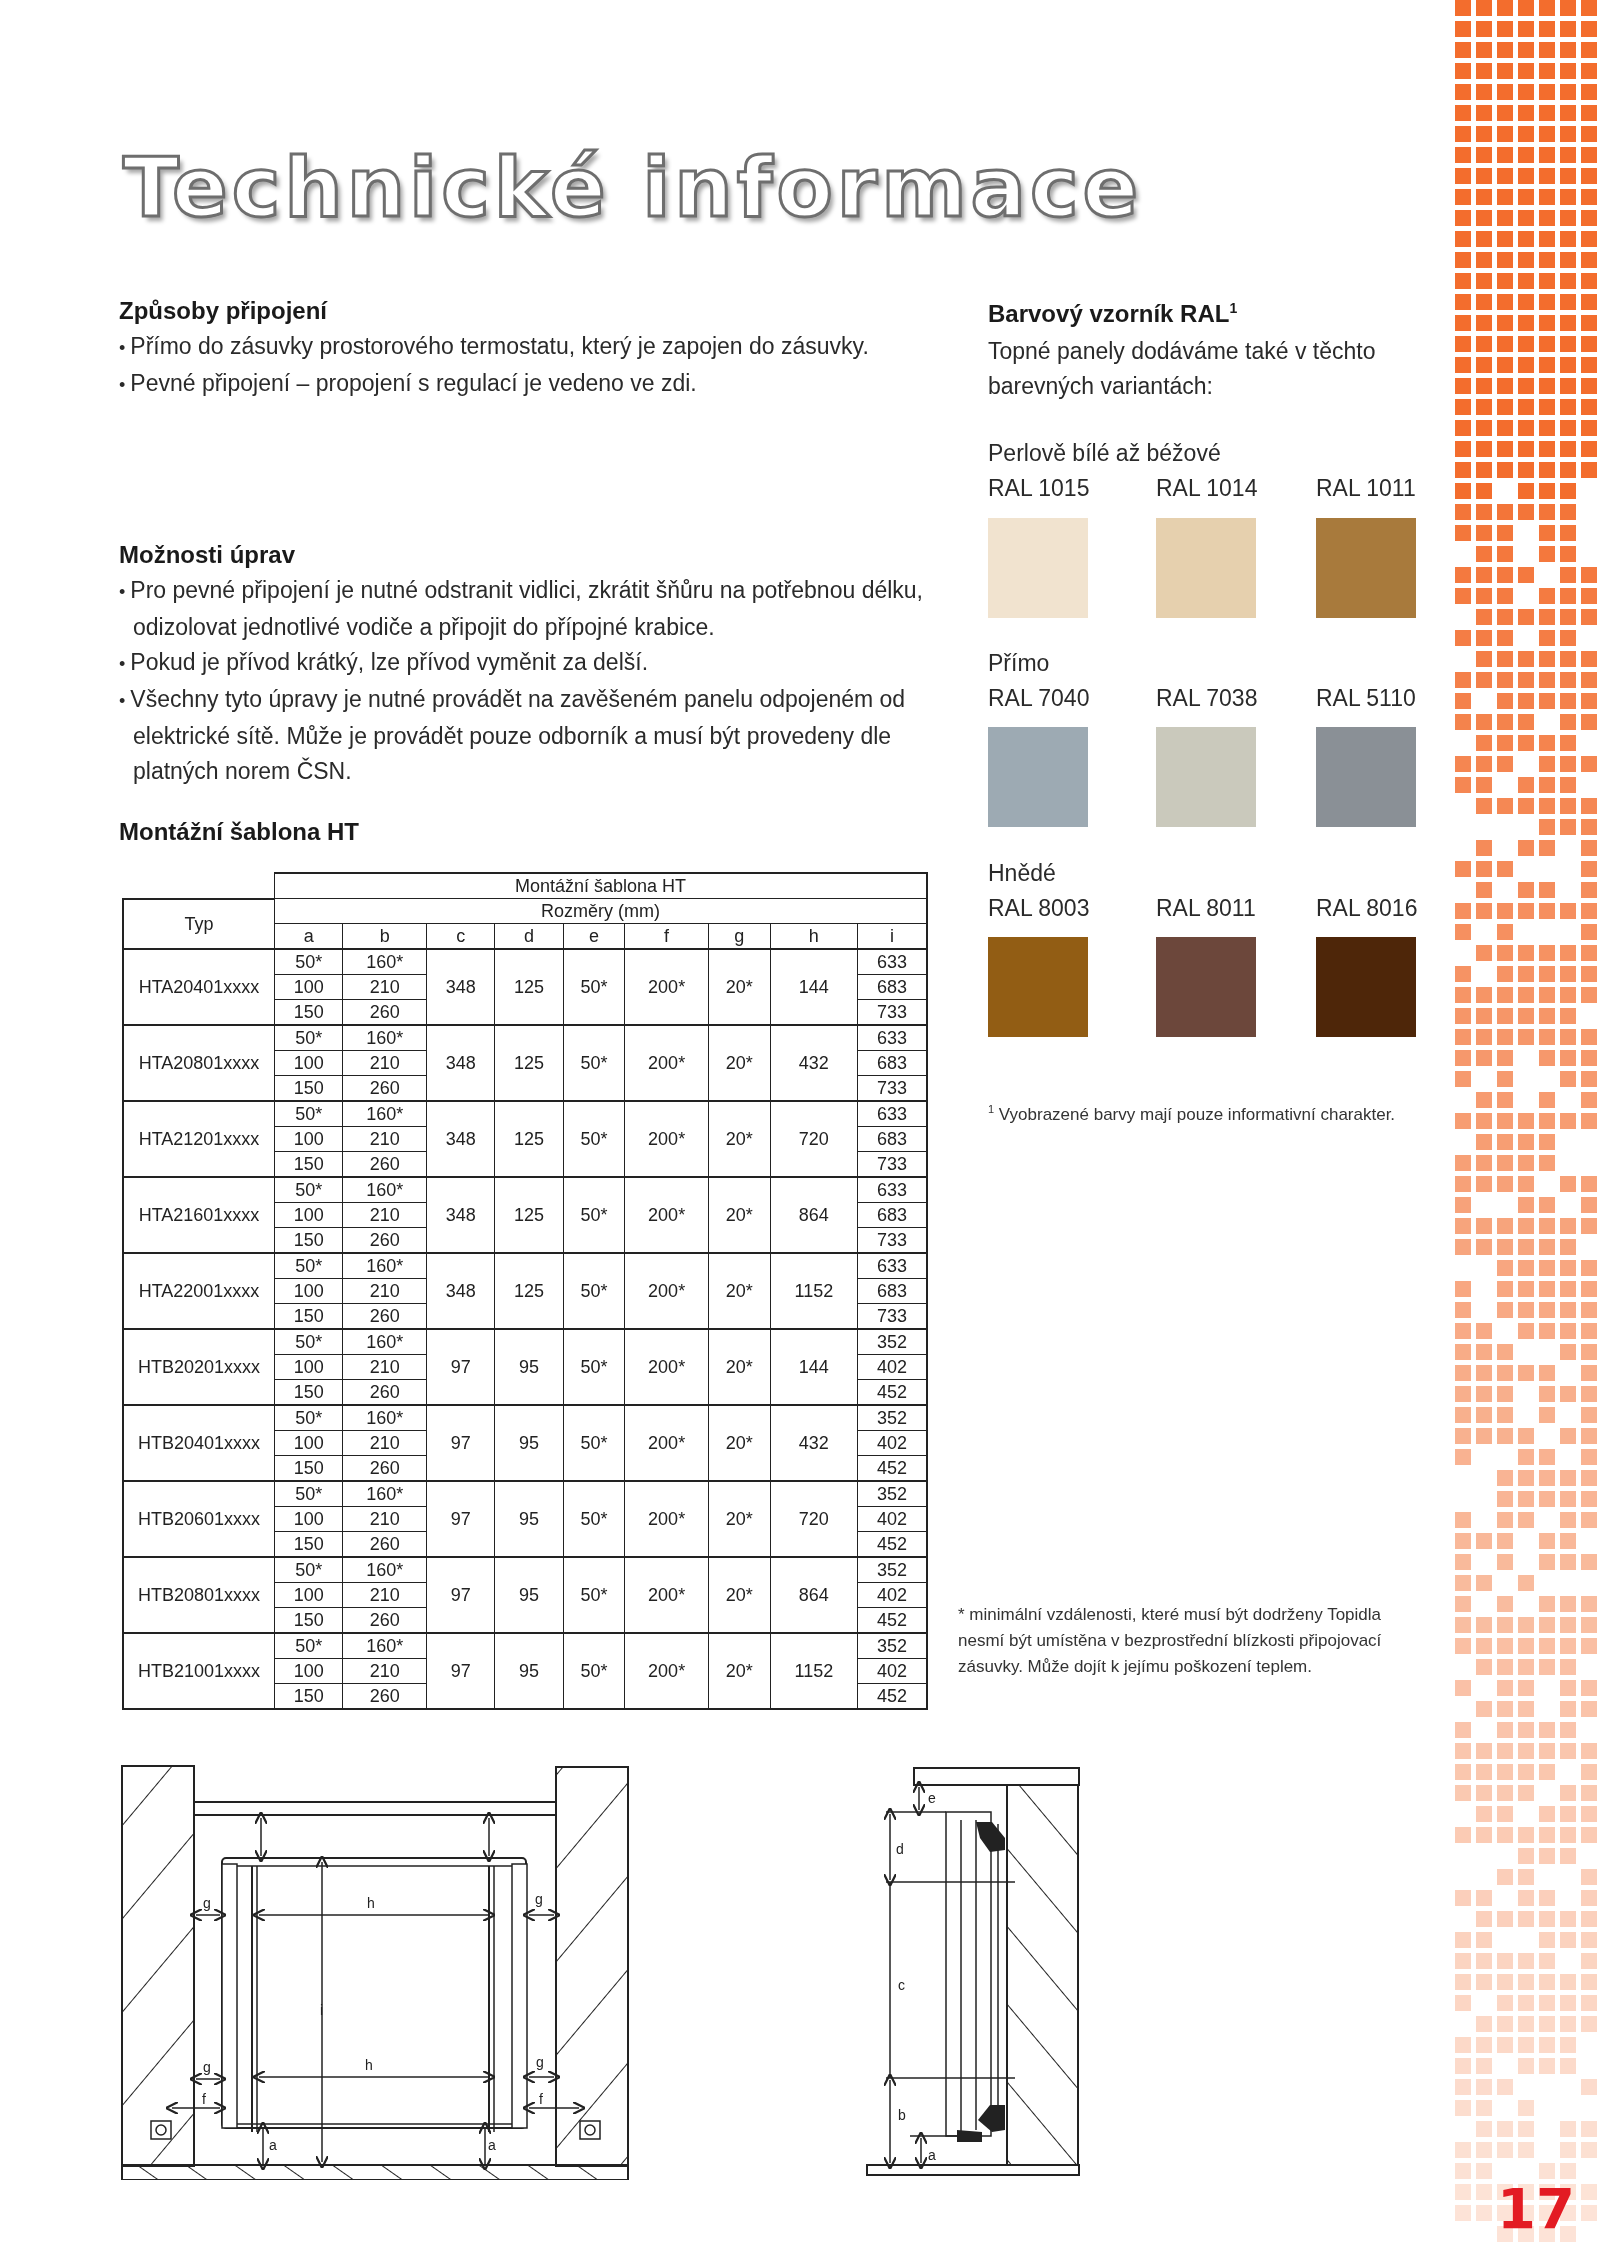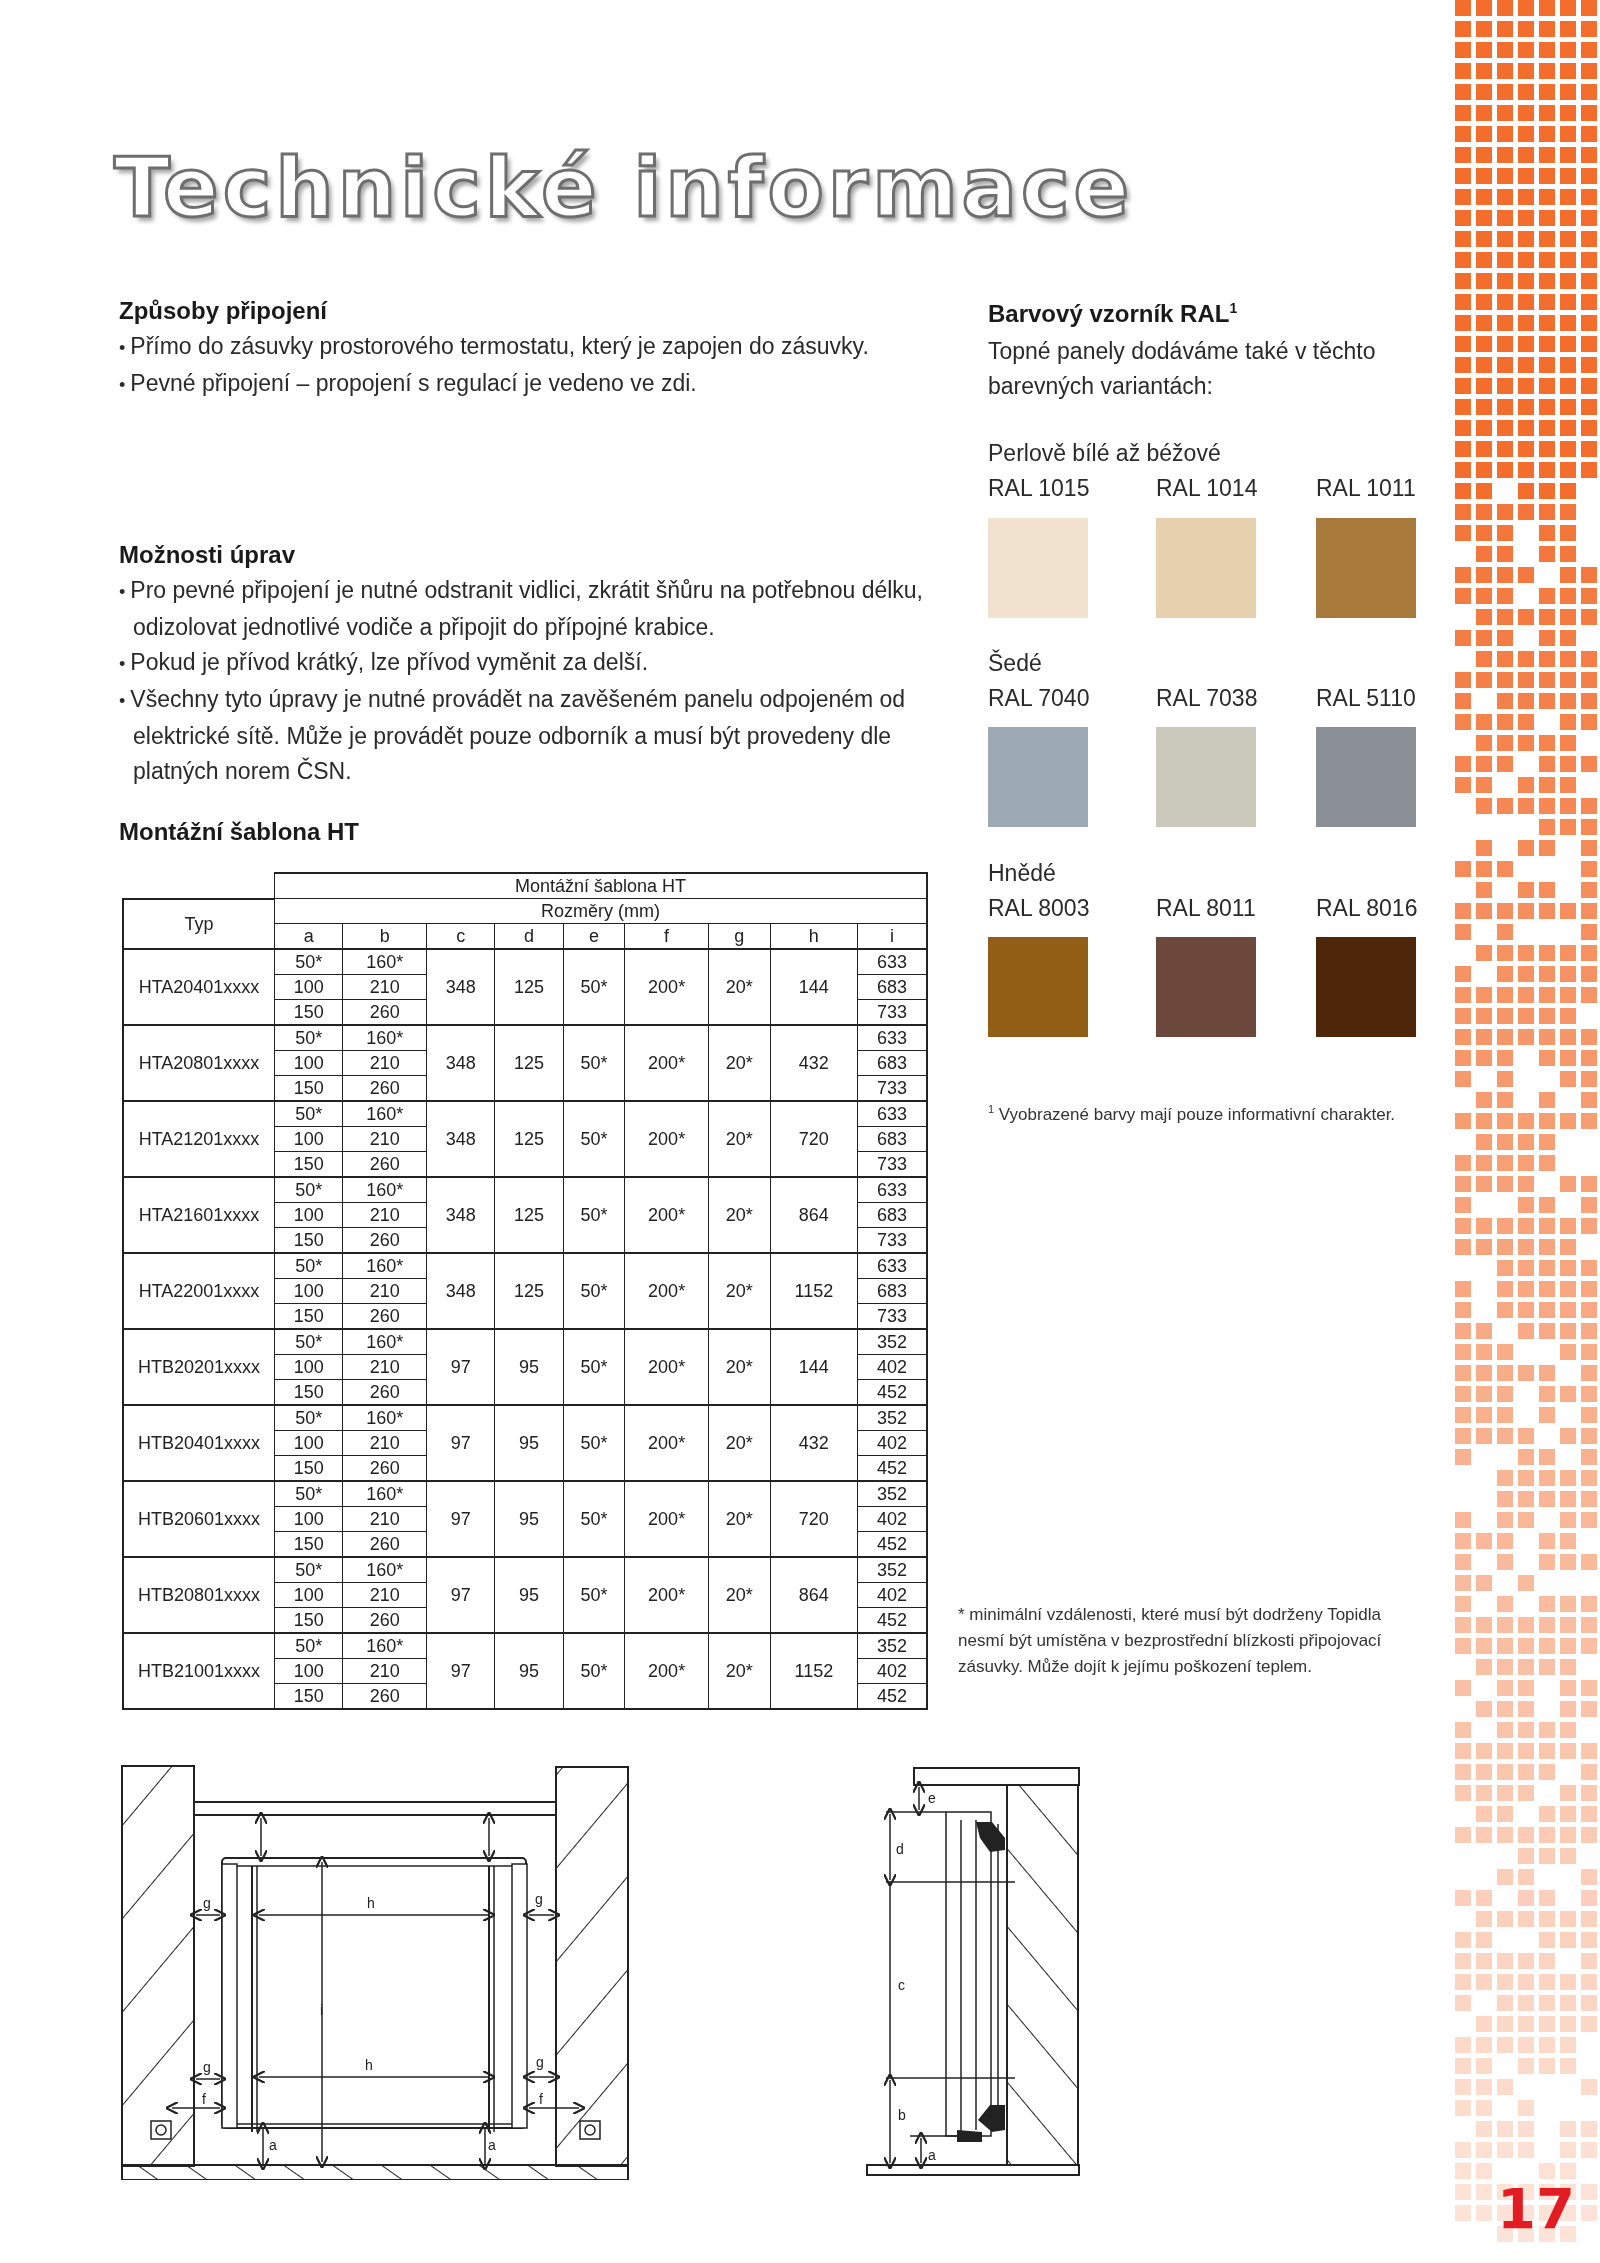--- a/index.html
+++ b/index.html
@@ -2,21 +2,21 @@
 <html><head>
 <meta charset="utf-8">
 <style>
   html, body { margin: 0; padding: 0; }
   body {
     width: 1600px; height: 2263px; position: relative; overflow: hidden;
     background: #ffffff; color: #1a1a1a;
     font-family: "DejaVu Sans", "Liberation Sans", sans-serif;
   }
   .page-title {
-    position: absolute; left: 114px; top: 140px;
+    position: absolute; left: 123px; top: 140px;
     font-family: "DejaVu Sans", sans-serif; font-weight: bold;
     font-size: 82px; letter-spacing: 4px; color: #ffffff;
     -webkit-text-stroke: 3px #6e6e6e;
     text-shadow: 4px 5px 4px rgba(0,0,0,0.35), 1px 1px 0 #aaa;
   }
   .section-h {
     position: absolute; font-family: "Liberation Sans", sans-serif;
     font-weight: bold; font-size: 24px; color: #1a1a1a; margin: 0;
   }
   .bullets {
@@ -349,21 +349,21 @@
 <div class="ral-desc">Topné panely dodáváme také v těchto barevných variantách:</div>
 
 <div class="ral-group-label" style="top:440px;">Perlově bílé až béžové</div>
 <div class="ral-code" style="left:988px; top:475px;">RAL 1015</div>
 <div class="ral-code" style="left:1156px; top:475px;">RAL 1014</div>
 <div class="ral-code" style="left:1316px; top:475px;">RAL 1011</div>
 <div class="swatch" style="left: 988px; top: 518px; background: rgb(241, 227, 207);"></div>
 <div class="swatch" style="left: 1156px; top: 518px; background: rgb(230, 208, 174);"></div>
 <div class="swatch" style="left: 1316px; top: 518px; background: rgb(168, 122, 60);"></div>
 
-<div class="ral-group-label" style="top:650px;">Šedé</div>
+<div class="ral-group-label" style="top:650px;">Přímo</div>
 <div class="ral-code" style="left:988px; top:685px;">RAL 7040</div>
 <div class="ral-code" style="left:1156px; top:685px;">RAL 7038</div>
 <div class="ral-code" style="left:1316px; top:685px;">RAL 5110</div>
 <div class="swatch" style="left: 988px; top: 727px; background: rgb(157, 170, 179);"></div>
 <div class="swatch" style="left: 1156px; top: 727px; background: rgb(202, 201, 188);"></div>
 <div class="swatch" style="left: 1316px; top: 727px; background: rgb(138, 144, 150);"></div>
 
 <div class="ral-group-label" style="top:860px;">Hnědé</div>
 <div class="ral-code" style="left:988px; top:895px;">RAL 8003</div>
 <div class="ral-code" style="left:1156px; top:895px;">RAL 8011</div>

